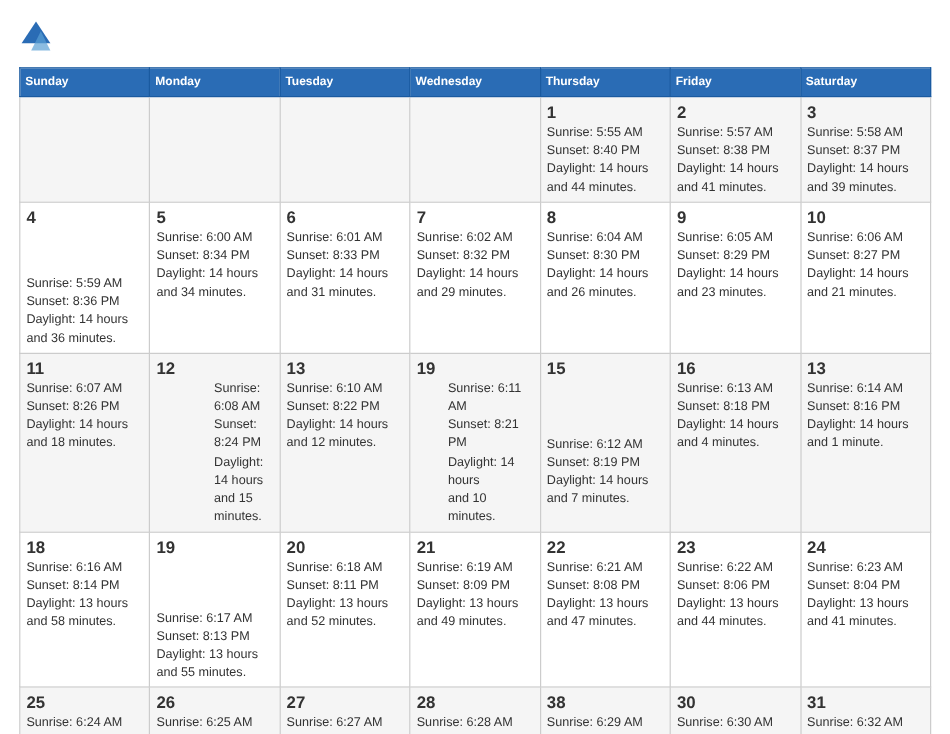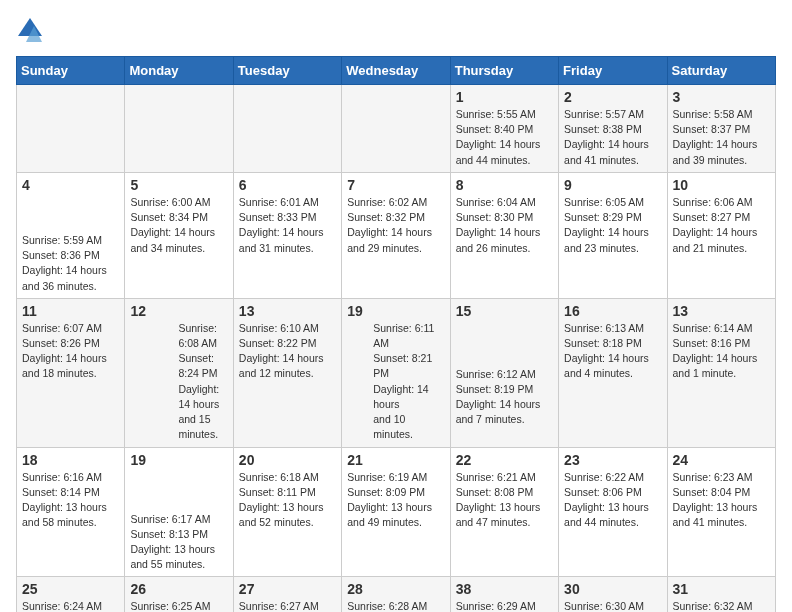--- a/index.html
+++ b/index.html
@@ -54,21 +54,21 @@
       color: #555;
     }
     table {
       width: 100%;
       border-collapse: collapse;
       table-layout: fixed;
     }
     thead tr th {
       background-color: #2a6cb5;
       color: #fff;
-      font-size: 13px;
+      font-size: 10px;
       font-weight: bold;
       padding: 6px 4px;
       text-align: left;
       border: 1px solid #1a5aa0;
     }
     tbody tr td {
       border: 1px solid #ccc;
       vertical-align: top;
       padding: 4px 5px;
       font-size: 11px;

